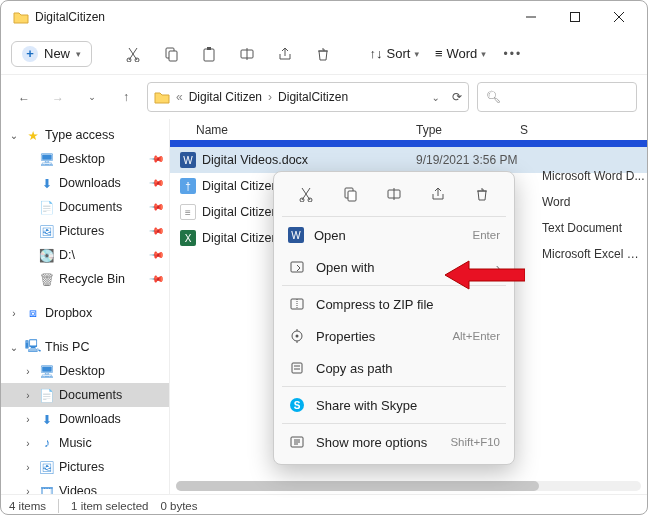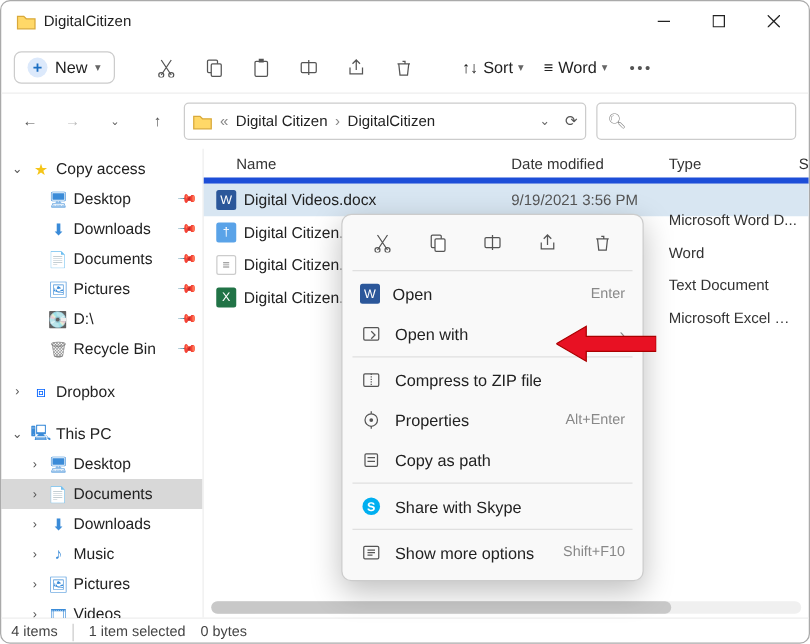--- a/index.html
+++ b/index.html
@@ -24,21 +24,21 @@
   .searchbox { width:160px; height:30px; border:1px solid #ccc; border-radius:4px; display:flex; align-items:center; padding:0 8px; gap:6px; color:#888; }
   .main { display:flex; height: calc(515px - 32px - 42px - 44px - 22px); }
   .sidebar { width:168px; overflow-y:auto; padding:4px 0; font-size:12.5px; }
   .sbitem { display:flex; align-items:center; height:24px; padding:0 6px; gap:4px; white-space:nowrap; }
   .sbitem .exp { width:14px; text-align:center; color:#555; font-size:10px; }
   .sbitem .ic { width:16px; height:16px; display:flex;align-items:center;justify-content:center; }
   .sbitem.sel { background:#d8d8d8; }
   .pin { margin-left:auto; color:#777; font-size:10px; transform:rotate(45deg); }
   .indent1 { padding-left: 20px; }
   .content { flex:1; position:relative; border-left:1px solid #eee; }
-  .colheads { display:flex; height:28px; align-items:center; font-size:12px; color:#333; border-bottom:5px solid #1d4ed8; }
+  .colheads { display:flex; height:28px; align-items:center; font-size:12px; color:#333; border-bottom:7px solid #1d4ed8; }
   .ch-name { width:246px; padding-left:26px; }
   .ch-date { width:126px; }
   .ch-type { width:104px; }
   .filerow { display:flex; align-items:center; height:26px; font-size:12.5px; }
   .filerow.sel { background:#d8e6f2; }
   .fc-name { width:246px; padding-left:10px; display:flex; align-items:center; gap:6px; }
   .fc-date { width:126px; color:#555; font-size:12px; }
   .fc-type { width:104px; color:#333; font-size:12px; white-space:nowrap; overflow:hidden; text-overflow:ellipsis;margin-top:32px; }
   .fileicon { width:16px;height:16px;display:flex;align-items:center;justify-content:center;font-size:10px;color:#fff;border-radius:2px; }
   .hscroll { position:absolute; bottom:3px; left:6px; right:6px; height:10px; background:#f0f0f0; border-radius:5px; }
@@ -164,21 +164,21 @@
     <span>🔍︎</span>
   </div>
 </div>
 
 <div class="main">
 
   <div class="sidebar">
     <div class="sbitem">
         <span class="exp">⌄</span>
         <span class="ic" style="color:#f5c518">★</span>
-        <span>Copy access</span>
+        <span>Type access</span>
       </div>
     <div class="sbitem indent1">
         <span class="exp"></span>
         <span class="ic" style="color:#3a8bd8">🖥</span>
         <span>Desktop</span>
         <span class="pin">📌</span>
       </div>
     <div class="sbitem indent1">
         <span class="exp"></span>
         <span class="ic" style="color:#3a8bd8">⬇</span>
@@ -249,21 +249,20 @@
     <div class="sbitem indent1">
         <span class="exp">›</span>
         <span class="ic" style="color:#3a8bd8">🎞</span>
         <span>Videos</span>
       </div>
   </div>
 
   <div class="content">
     <div class="colheads">
       <div class="ch-name">Name</div>
-      <div class="ch-date">Date modified</div>
       <div class="ch-type">Type</div>
       <div>S</div>
     </div>
 
     <div class="filerow sel">
       <div class="fc-name">
           <span class="fileicon" style="background:#2b579a">W</span>
           <span>Digital Videos.docx</span>
         </div>
       <div class="fc-date">9/19/2021 3:56 PM</div>

